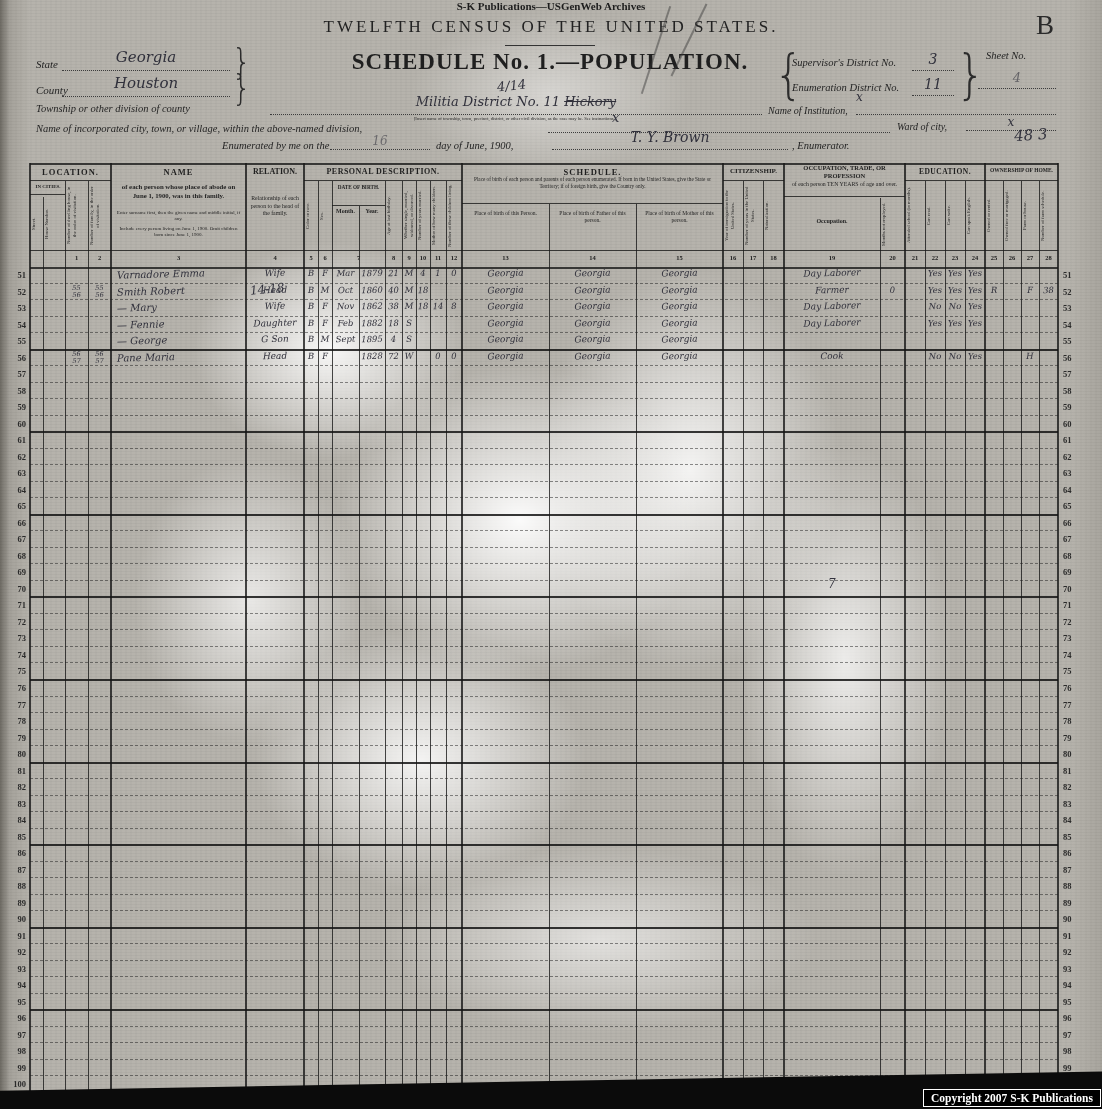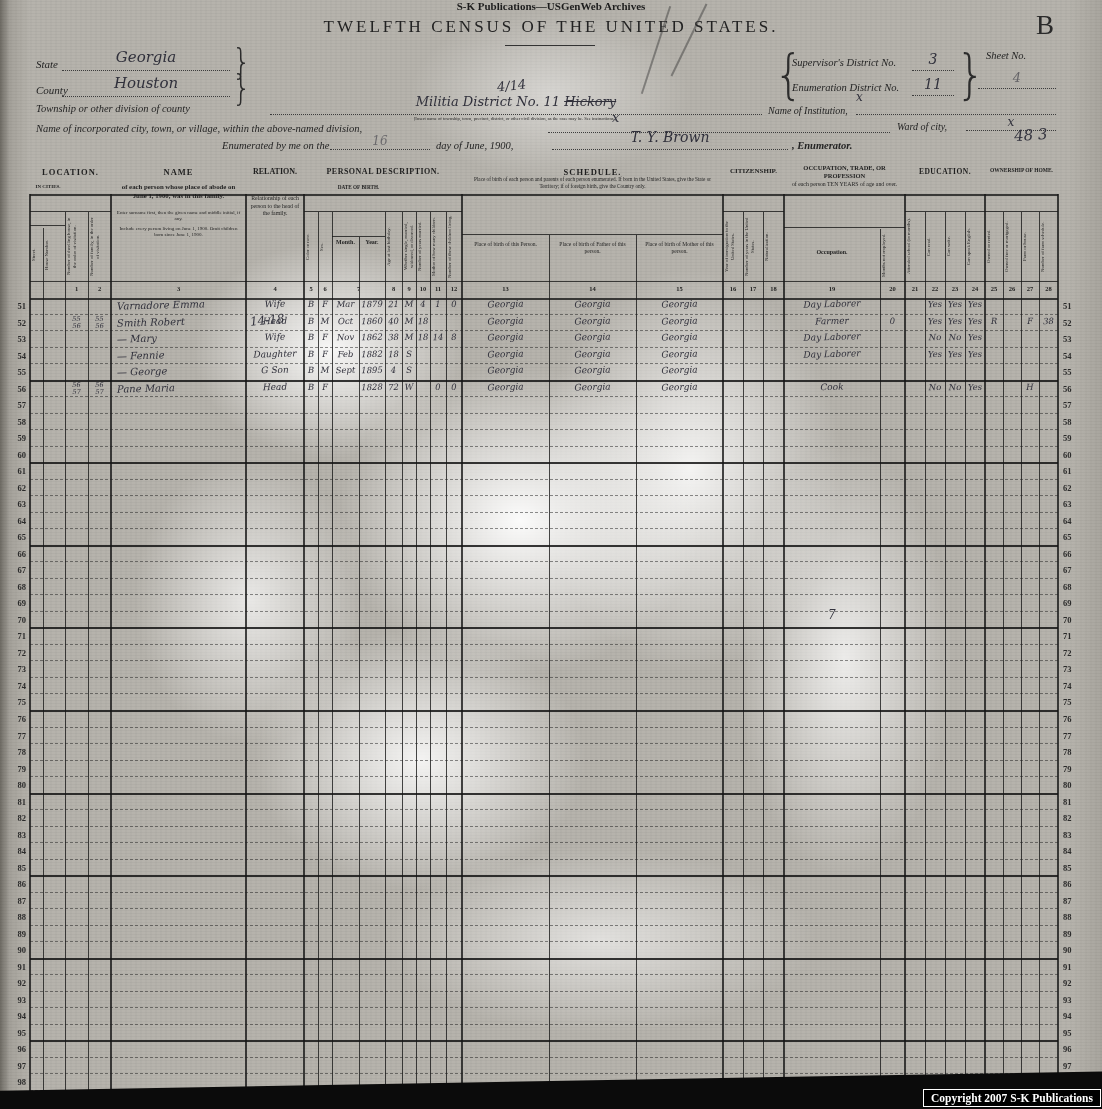--- a/index.html
+++ b/index.html
@@ -52,20 +52,21 @@
 </head>
 <body>
 
 <div class="stage">
   <div class="sheet">
 
     <div class="abs ctr" style="left:0;right:0;top:1;font-size:11px;font-weight:bold;color:#1d1d1d;">S-K Publications—USGenWeb Archives</div>
     <div class="abs ctr" style="left:0;right:0;top:17px;font-size:17px;font-weight:normal;letter-spacing:3px;color:#222;">TWELFTH CENSUS OF THE UNITED STATES.</div>
     <div class="abs" style="left:1036px;top:10px;font-size:27px;color:#2a2a2a;">B</div>
     <div class="abs" style="left:505px;top:45px;width:90px;height:0;border-top:1.5px solid #333;"></div>
+    <div class="abs ctr" style="left:300px;width:500px;top:49px;font-size:23px;font-weight:bold;letter-spacing:1px;color:#1f1f1f;">SCHEDULE No. 1.—POPULATION.</div>
 
     <div class="abs scratch" style="left:655px;top:4px;height:92px;transform:rotate(18deg);"></div>
     <div class="abs scratch" style="left:688px;top:0;height:80px;transform:rotate(26deg);"></div>
 
     <div class="abs it ink" style="left:36px;top:58px;font-size:11px;">State</div>
     <div class="abs uline ctr" style="left:62px;top:48px;width:168px;height:22px;">
       <span class="hand" style="font-size:15px;">Georgia</span>
     </div>
     <div class="abs brace" style="left:232px;top:44px;font-size:30px;transform:scaleY(1.2);">}</div>
     <div class="abs it ink" style="left:36px;top:84px;font-size:11px;">County</div>
@@ -106,42 +107,42 @@
     </div>
 
     <div class="abs it ink" style="left:222px;top:140px;font-size:10.5px;">Enumerated by me on the</div>
     <div class="abs uline ctr" style="left:330px;top:131px;width:100px;height:18px;">
       <span class="hand" style="font-size:12px;opacity:.55;">16</span>
     </div>
     <div class="abs it ink" style="left:436px;top:140px;font-size:10.5px;">day of June, 1900,</div>
     <div class="abs uline ctr" style="left:552px;top:128px;width:236px;height:21px;">
       <span class="hand" style="font-size:14px;">T. Y. Brown</span>
     </div>
-    <div class="abs it ink" style="left:792px;top:140px;font-size:10.5px;font-weight:bold;">, Enumerator.</div>
+    <div class="abs it ink" style="left:792px;top:140px;font-size:10.5px;">, Enumerator.</div>
 
     <div class="abs ctr" style="left:30px;width:81px;top:167px;font-size:8.5px;font-weight:bold;letter-spacing:1px;color:#1f1f1f;">LOCATION.</div>
     <div class="abs ctr" style="left:111px;width:135px;top:167px;font-size:8.5px;font-weight:bold;letter-spacing:1px;color:#1f1f1f;">NAME</div>
     <div class="abs ctr" style="left:246px;width:58px;top:167px;font-size:8px;font-weight:bold;color:#1f1f1f;">RELATION.</div>
     <div class="abs ctr" style="left:304px;width:158px;top:167px;font-size:8px;font-weight:bold;letter-spacing:.5px;color:#1f1f1f;">PERSONAL DESCRIPTION.</div>
     <div class="abs ctr" style="left:462px;width:261px;top:167px;font-size:8.5px;font-weight:bold;letter-spacing:1px;color:#1f1f1f;">SCHEDULE.</div>
     <div class="abs ctr" style="left:723px;width:61px;top:167px;font-size:7px;font-weight:bold;color:#1f1f1f;">CITIZENSHIP.</div>
     <div class="abs ctr" style="left:784px;width:121px;top:164px;font-size:6.5px;font-weight:bold;line-height:1.2;color:#1f1f1f;">OCCUPATION, TRADE, OR PROFESSION</div>
     <div class="abs ctr" style="left:905px;width:80px;top:167px;font-size:7.5px;font-weight:bold;letter-spacing:.5px;color:#1f1f1f;">EDUCATION.</div>
     <div class="abs ctr" style="left:985px;width:73px;top:167px;font-size:5.5px;font-weight:bold;color:#1f1f1f;">OWNERSHIP OF HOME.</div>
 
     <div class="abs ctr" style="left:31px;width:34px;top:184px;font-size:5px;font-weight:bold;color:#242424;">IN CITIES.</div>
     <div class="abs ctr" style="left:115px;width:127px;top:183px;font-size:6.8px;font-weight:bold;line-height:1.3;color:#242424;">of each person whose place of abode on June 1, 1900, was in this family.</div>
     <div class="abs ctr" style="left:116px;width:125px;top:210px;font-size:5px;line-height:1.25;color:#242424;">Enter surname first, then the given name and middle initial, if any.</div>
     <div class="abs ctr" style="left:116px;width:125px;top:226px;font-size:5px;line-height:1.25;color:#242424;">Include every person living on June 1, 1900.  Omit children born since June 1, 1900.</div>
     <div class="abs ctr" style="left:249px;width:52px;top:195px;font-size:5.8px;line-height:1.3;color:#242424;">Relationship of each person to the head of the family.</div>
     <div class="abs ctr" style="left:333px;width:51px;top:184px;font-size:5.2px;font-weight:bold;line-height:1.3;color:#242424;">DATE OF BIRTH.</div>
     <div class="abs ctr" style="left:466px;width:253px;top:176px;font-size:5.2px;line-height:1.3;color:#242424;">Place of birth of each person and parents of each person enumerated.  If born in the United States, give the State or Territory; if of foreign birth, give the Country only.</div>
     <div class="abs ctr" style="left:786px;width:117px;top:181px;font-size:5.8px;line-height:1.3;color:#242424;">of each person TEN YEARS of age and over.</div>
 
-    <div class="abs" style="inset:0;margin-top:31px;" id="grid">
+    <div class="abs" style="inset:0;" id="grid">
         <div class="vline" style="left: 29px; top: 163px; width: 2px; height: 930px;"></div>
         <div class="vline" style="left: 110px; top: 163px; width: 2px; height: 930px;"></div>
         <div class="vline" style="left: 245px; top: 163px; width: 2px; height: 930px;"></div>
         <div class="vline" style="left: 303px; top: 163px; width: 2px; height: 930px;"></div>
         <div class="vline" style="left: 461px; top: 163px; width: 2px; height: 930px;"></div>
         <div class="vline" style="left: 722px; top: 163px; width: 2px; height: 930px;"></div>
         <div class="vline" style="left: 783px; top: 163px; width: 2px; height: 930px;"></div>
         <div class="vline" style="left: 904px; top: 163px; width: 2px; height: 930px;"></div>
         <div class="vline" style="left: 984px; top: 163px; width: 2px; height: 930px;"></div>
         <div class="vline" style="left: 1057px; top: 163px; width: 2px; height: 930px;"></div>

